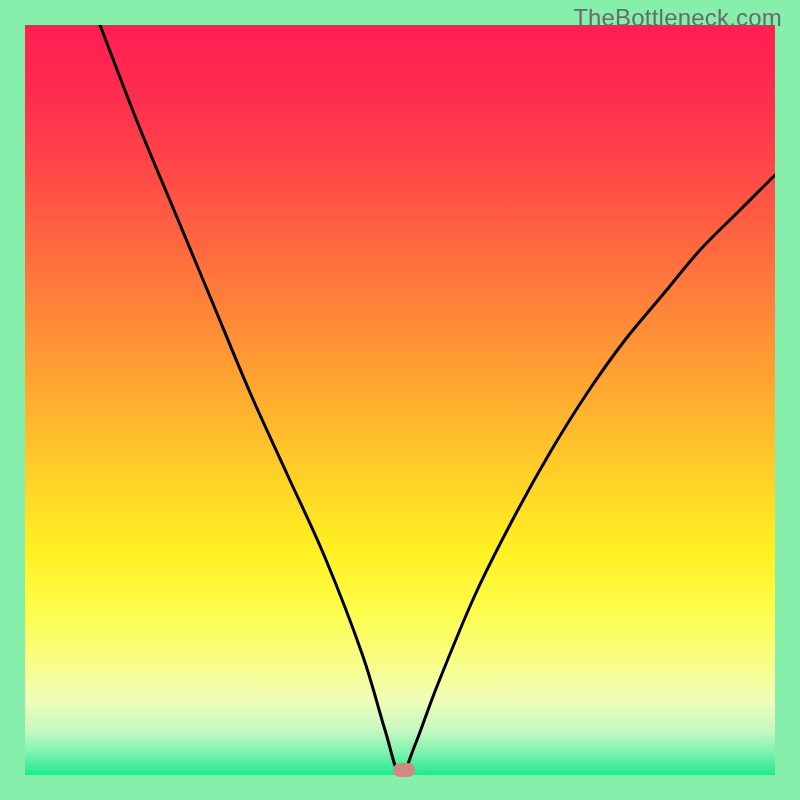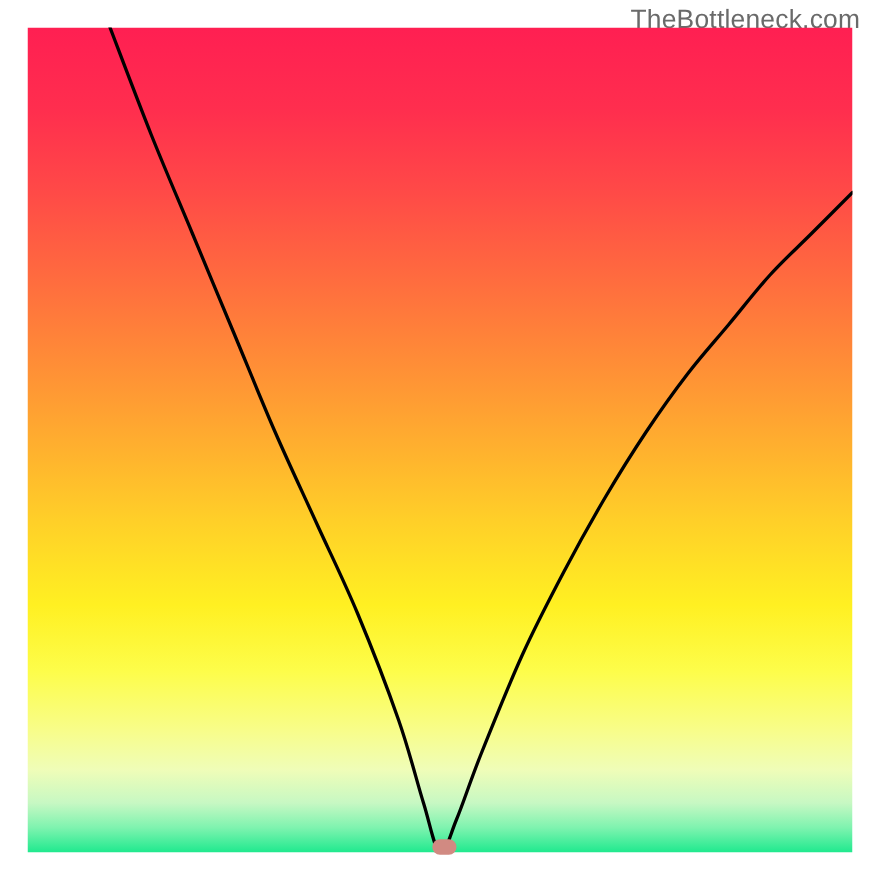--- a/index.html
+++ b/index.html
@@ -1,21 +1,21 @@
 <!DOCTYPE html>
 <html><head>
 <meta charset="utf-8">
 <style>
   * { margin: 0; padding: 0; box-sizing: border-box; }
   html, body { width: 800px; height: 800px; overflow: hidden; background: #000; }
   .frame {
     position: relative;
     width: 800px;
     height: 800px;
-    background: #ffffff;
+    background: #86efac;
   }
   .watermark {
     position: absolute;
     top: 4px;
     right: 18px;
     font-family: Arial, Helvetica, sans-serif;
     font-size: 24px;
     font-weight: 500;
     color: #6a6a6a;
     letter-spacing: 0.2px;

